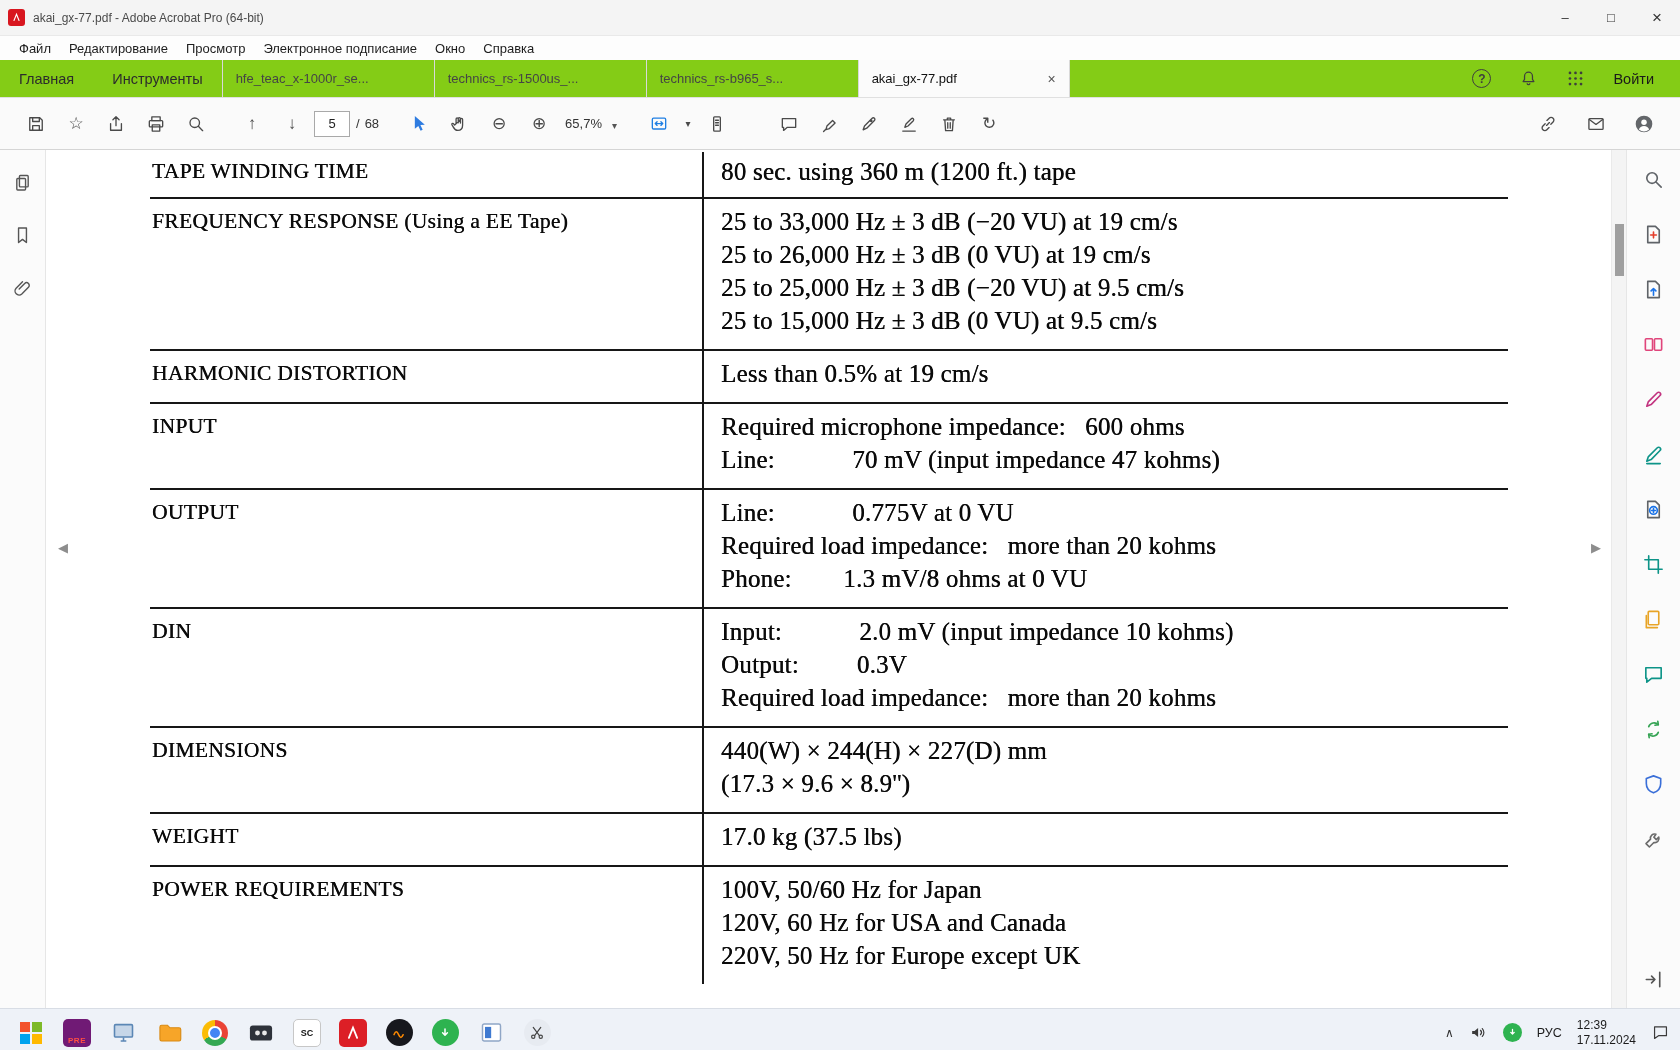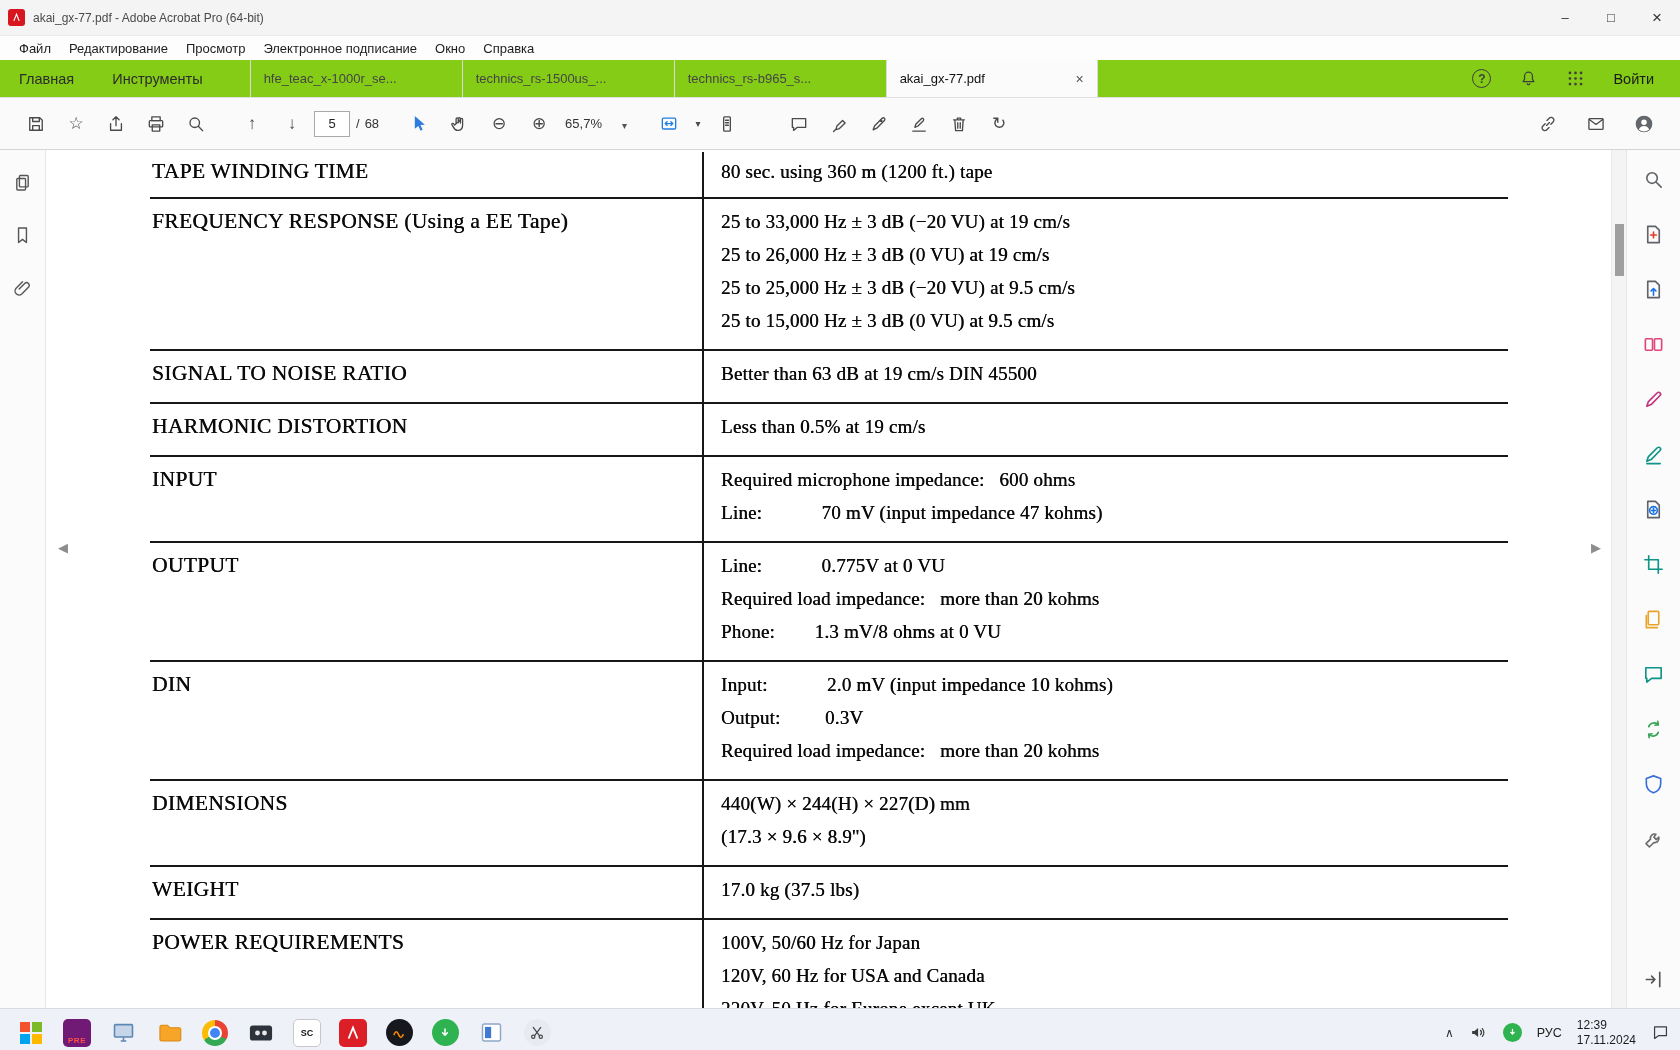--- a/index.html
+++ b/index.html
@@ -14,40 +14,40 @@
   .win-btn{width:46px;height:100%;display:flex;align-items:center;justify-content:center;font-size:13px;color:#333}
   .win-btn.close-btn{font-size:17px}
 
   
   .menubar{height:24px;background:#fdfdfd;display:flex;align-items:center;padding-left:10px}
   .menu-item{font-size:13px;color:#1d1d1d;padding:0 9px}
 
   
   .tabbar{height:38px;background:#84cc16;display:flex;align-items:stretch;border-bottom:1px solid #e0e0e0}
   .nav-tab{display:flex;align-items:center;padding:0 19px;font-size:14.5px;color:#2c2c2c}
-  .doc-tabs{display:flex;margin-left:28px}
+  .doc-tabs{display:flex;}
   .doc-tab{width:212px;display:flex;align-items:center;padding:0 13px;border-left:1px solid #d9d9d9;font-size:13px;color:#454545;background:transparent}
   .doc-tab:last-child{border-right:1px solid #d9d9d9}
   .doc-tab.active{background:#fbfbfb;color:#101010}
   .doc-tab .tab-label{white-space:nowrap;overflow:hidden;flex:1}
   .tab-close{font-size:14px;color:#555;margin-left:8px}
   .tabbar-right{margin-left:auto;display:flex;align-items:center;gap:28px;padding-right:26px}
   .help-circle{width:19px;height:19px;border:1.6px solid #3e3e3e;border-radius:50%;display:flex;align-items:center;justify-content:center;font-size:12px;color:#3e3e3e;font-weight:700}
   .signin{font-size:14.5px;color:#1a1a1a}
   .ticon svg{width:19px;height:19px;stroke:#3e3e3e;fill:none;stroke-width:1.6;stroke-linecap:round;stroke-linejoin:round;display:block}
 
   
   .toolbar{height:52px;background:#fafafa;border-bottom:1px solid #d5d5d5;display:flex;align-items:center;padding:0 16px}
   .tb{display:flex;align-items:center;justify-content:center;width:40px;height:36px;flex:none}
   .tb svg{width:20px;height:20px;stroke:#4a4a4a;fill:none;stroke-width:1.6;stroke-linecap:round;stroke-linejoin:round;display:block}
   .glyph{font-size:17px;color:#4a4a4a;line-height:1}
   .sp{width:16px;flex:none}
   .page-input{width:36px;height:26px;border:1px solid #a9a9a9;background:#fff;text-align:center;font-size:13px;color:#222;margin:0 6px 0 2px;font-family:inherit}
   .page-total{font-size:13px;color:#333;display:flex;gap:5px;margin-right:4px}
-  .zoom-group{display:flex;align-items:flex-end;gap:20px;padding:0 6px;font-size:13px;color:#333;flex:none}
+  .zoom-group{display:flex;align-items:flex-end;gap:10px;padding:0 6px;font-size:13px;color:#333;flex:none}
   .caret{font-size:10px;color:#555;line-height:1}
   .toolbar-right{margin-left:auto;display:flex;align-items:center;gap:8px}
 
   
   .main{display:flex;height:858px}
   .left-rail{width:46px;background:#fbfbfb;border-right:1px solid #e6e6e6;display:flex;flex-direction:column;align-items:center;padding-top:22px;gap:32px;flex:none}
   .rail-ic svg{width:21px;height:21px;stroke:#555;fill:none;stroke-width:1.6;stroke-linecap:round;stroke-linejoin:round;display:block}
 
   .doc-area{flex:1;position:relative;background:#fff;overflow:hidden}
   .nav-arrow{position:absolute;top:390px;font-size:13px;color:#8d8d8d}
@@ -61,21 +61,21 @@
   .rt svg{width:23px;height:23px;fill:none;stroke-width:1.7;stroke-linecap:round;stroke-linejoin:round;display:block}
   .rail-spacer{flex:1}
 
   
   .spec-table{position:absolute;left:104px;top:2px;width:1358px;font-family:"Liberation Serif","DejaVu Serif",serif;color:#0b0b0b;text-shadow:0.35px 0 0 currentColor}
   .srow{display:flex;border-bottom:2px solid #171717}
   .srow.last{border-bottom:none}
   .scell-l{width:552px;padding:6px 24px 12px 2px;font-size:21.5px;line-height:33px;letter-spacing:.3px;flex:none}
   .scell-v{flex:1;border-left:2px solid #171717;padding:6px 0 12px 17px}
   .srow.first .scell-l,.srow.first .scell-v{padding-top:3px;padding-bottom:9px}
-  .vline{font-size:19px;line-height:33px;white-space:pre;letter-spacing:.2px}
+  .vline{font-size:25px;line-height:33px;white-space:pre;letter-spacing:.2px}
 
   
   .taskbar{height:48px;background:#eef2f8;border-top:1px solid #d8dde5;display:flex;align-items:center;padding-left:8px}
   .task-ic{width:46px;height:44px;display:flex;align-items:center;justify-content:center;flex:none}
   .win-logo{display:grid;grid-template-columns:10px 10px;gap:2px}
   .wl{width:10px;height:10px}.wl-r{background:#f3522c}.wl-g{background:#7eba28}.wl-b{background:#00a3ee}.wl-y{background:#ffb900}
   .app-sq{width:28px;height:28px;border-radius:5px;display:flex;align-items:center;justify-content:center}
   .sq-dark{background:#701a75;align-items:flex-end;padding-bottom:2px}
   .pre-txt{font-size:8px;color:#ff4e43;font-weight:700;letter-spacing:.5px}
   .sq-white{background:#fff;border:1px solid #c7c7c7}
@@ -315,26 +315,20 @@
       <div class="srow">
         <div class="scell-l">FREQUENCY RESPONSE (Using a EE Tape)</div>
         <div class="scell-v">
           <div class="vline">25 to 33,000 Hz ± 3 dB (−20 VU) at 19 cm/s</div>
           <div class="vline">25 to 26,000 Hz ± 3 dB (0 VU) at 19 cm/s</div>
           <div class="vline">25 to 25,000 Hz ± 3 dB (−20 VU) at 9.5 cm/s</div>
           <div class="vline">25 to 15,000 Hz ± 3 dB (0 VU) at 9.5 cm/s</div>
         </div>
       </div>
 
-      <div class="srow">
-        <div class="scell-l">SIGNAL TO NOISE RATIO</div>
-        <div class="scell-v">
-          <div class="vline">Better than 63 dB at 19 cm/s DIN 45500</div>
-        </div>
-      </div>
 
       <div class="srow">
         <div class="scell-l">HARMONIC DISTORTION</div>
         <div class="scell-v">
           <div class="vline">Less than 0.5% at 19 cm/s</div>
         </div>
       </div>
 
       <div class="srow">
         <div class="scell-l">INPUT</div>

